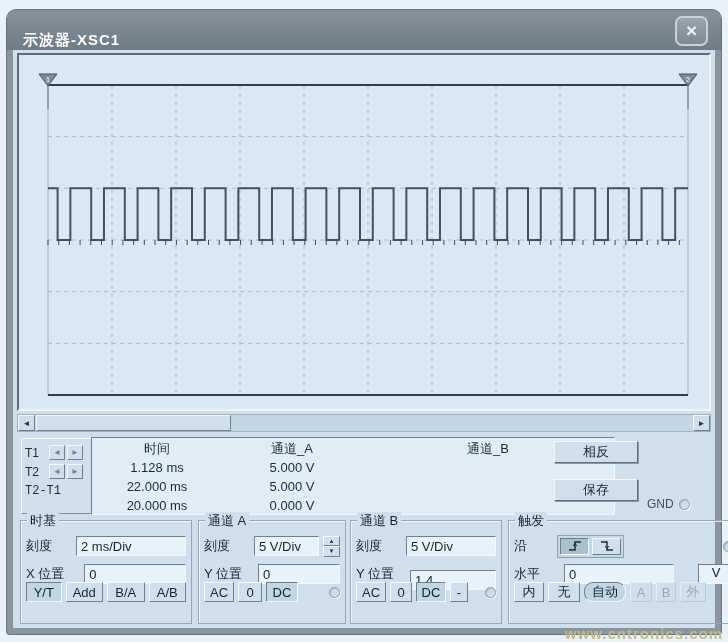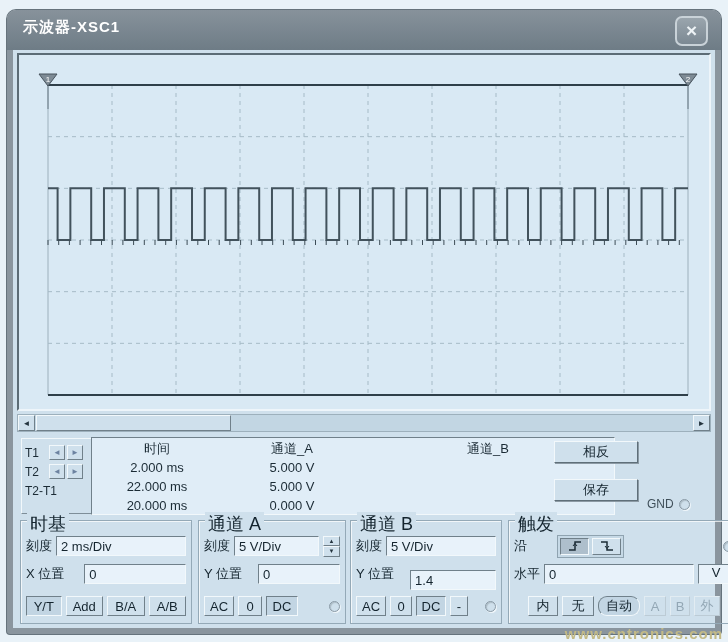--- a/index.html
+++ b/index.html
@@ -2,22 +2,22 @@
 <html><head>
 <meta charset="utf-8">
 <style>
   * { margin:0; padding:0; box-sizing:border-box; font-family:"Liberation Sans","DejaVu Sans",sans-serif; }
   html,body { width:728px; height:642px; }
   body { background:#e9f2f8; position:relative; overflow:hidden; }
 
   .window { position:absolute; left:7px; top:10px; width:714px; height:624px;
             background:#8a959e; border-radius:9px 9px 3px 3px;
             box-shadow:0 0 0 1px #66737c, inset 0 1px 0 #aab3ba; }
-  .titlebar { position:absolute; left:0; top:0; right:0; height:40px; display:flex; align-items:flex-start;
-              padding:8px 16px; background:linear-gradient(#87929b,#6e7c86); border-radius:9px 9px 0 0; }
+  .titlebar { position:absolute; left:0; top:0; right:0; height:40px; display:flex; align-items:flex-end;
+              padding:0 16px; background:linear-gradient(#87929b,#6e7c86); border-radius:9px 9px 0 0; }
   .title { color:#ffffff; font-weight:bold; font-size:15px; letter-spacing:1px; }
   .close { position:absolute; right:13px; top:6px; width:33px; height:30px; border-radius:7px;
            background:linear-gradient(#9aa5ad,#7c8993); border:2px solid #c9d2d8; color:#eef3f6;
            font-size:19px; font-weight:bold; display:flex; align-items:center; justify-content:center; cursor:pointer; }
 
   .body { position:absolute; left:6px; right:6px; top:40px; bottom:6px; background:#cfe0ec; }
 
   .display { position:absolute; left:4px; top:3px; width:694px; height:358px; background:#d9e9f4;
              border:2px solid; border-color:#5c6c76 #eef5fa #eef5fa #5c6c76; }
   .display svg { display:block; overflow:visible; }
@@ -38,21 +38,21 @@
   .hs-left { left:0; } .hs-right { right:0; }
   .hs-thumb { position:absolute; left:18px; top:0; width:195px; height:16px; background:#cfe0ec;
               border:1px solid; border-color:#f2f8fb #70808a #70808a #f2f8fb; cursor:pointer; }
 
   .readout { position:absolute; left:0; top:386px; width:100%; height:80px; }
   .cursorbox { position:absolute; left:8px; top:2px; width:88px; height:76px; background:#cfe0ec;
                border:1px solid; border-color:#f2f8fb #7e8e98 #7e8e98 #f2f8fb; padding:4px 3px;
                font-size:12px; color:#1b2b35; }
   .cb-row { display:flex; align-items:center; gap:2px; height:19px; }
   .cb-label { width:22px; }
-  .cb-label-wide { width:100%; }
+  .cb-label-wide { width:100%;font-family:Liberation Mono, monospace; }
   .arrowbtn { width:16px; height:15px; font-size:8px; color:#6c82a0; background:#cfe0ec; border:1px solid;
               border-color:#f2f8fb #70808a #70808a #f2f8fb; display:flex; align-items:center;
               justify-content:center; padding:0; cursor:pointer; }
 
   .mtable { position:absolute; left:78px; top:1px; width:524px; height:78px; background:#e0edf7;
             border:1px solid; border-color:#70808a #f2f8fb #f2f8fb #70808a; font-size:13px; color:#1b2b35;
             display:grid; grid-template-columns:130px 140px 1fr; grid-auto-rows:19px;
             align-items:center; justify-items:center; padding-top:1px; }
   .mhead { font-size:13px; }
 
@@ -65,27 +65,27 @@
   .circle { width:11px; height:11px; border-radius:50%; border:1px solid #8a9aa6; background:#cfe0ec;
             box-shadow:inset 1px 1px 1px #aebdc7, 1px 1px 0 #eef5fa; }
 
   .group { position:absolute; top:470px; height:104px; border:1px solid #94a9b7;
            box-shadow:inset 1px 1px 0 rgba(255,255,255,.7); }
   .g-tb { left:7px;  width:172px; }
   .g-ca { left:185px; width:148px; }
   .g-cb { left:337px; width:152px; }
   .g-tr { left:495px; width:232px; }
   .g-title { position:absolute; top:-9px; left:6px; background:#cfe0ec; padding:0 3px;
-             font-size:18px; color:#14242e; }
+             font-size:13px; color:#14242e; }
   .g-row { position:absolute; left:5px; right:5px; height:22px; display:flex; align-items:center;
            gap:4px; font-size:13px; color:#14242e; }
-  .r1 { top:14px; } .r2 { top:42px; } .r3 { top:74px;justify-content:center; }
+  .r1 { top:14px; } .r2 { top:42px; } .r3 { top:60px; }
 
   .field { height:20px; background:#e8f2fa; border:1px solid; border-color:#70808a #f2f8fb #f2f8fb #70808a;
-           font-size:13px; color:#14242e; padding:0 4px; min-width:0; }
+           font-size:13px; color:#14242e; padding:0 4px; min-width:0;margin-left:20px; }
   .grow { flex:1; }
   .btn { height:20px; background:#cfe0ec; border:1px solid; border-color:#f2f8fb #70808a #70808a #f2f8fb;
          font-size:13px; color:#14242e; padding:0 4px; cursor:pointer; white-space:nowrap; }
   .pressed { border-color:#70808a #f2f8fb #f2f8fb #70808a; background:#c2d5e3; }
   .disabled { color:#93a7b5; border-color:#e2ecf2 #bccbd5 #bccbd5 #e2ecf2; }
   .spacer { flex:1; }
 
   .spinner { display:flex; flex-direction:column; width:17px; height:21px; }
   .spin { flex:1; font-size:6px; line-height:1; background:#cfe0ec; border:1px solid;
           border-color:#f2f8fb #70808a #70808a #f2f8fb; color:#24343e; padding:0;
@@ -238,21 +238,21 @@
         <div class="cb-row">
           <span class="cb-label-wide">T2-T1</span>
         </div>
       </div>
 
       <div class="mtable">
         <span class="mhead">时间</span>
         <span class="mhead">通道_A</span>
         <span class="mhead">通道_B</span>
 
-        <span>2.000 ms</span>
+        <span>1.128 ms</span>
         <span>5.000 V</span>
         <span></span>
 
         <span>22.000 ms</span>
         <span>5.000 V</span>
         <span></span>
 
         <span>20.000 ms</span>
         <span>0.000 V</span>
         <span></span>

